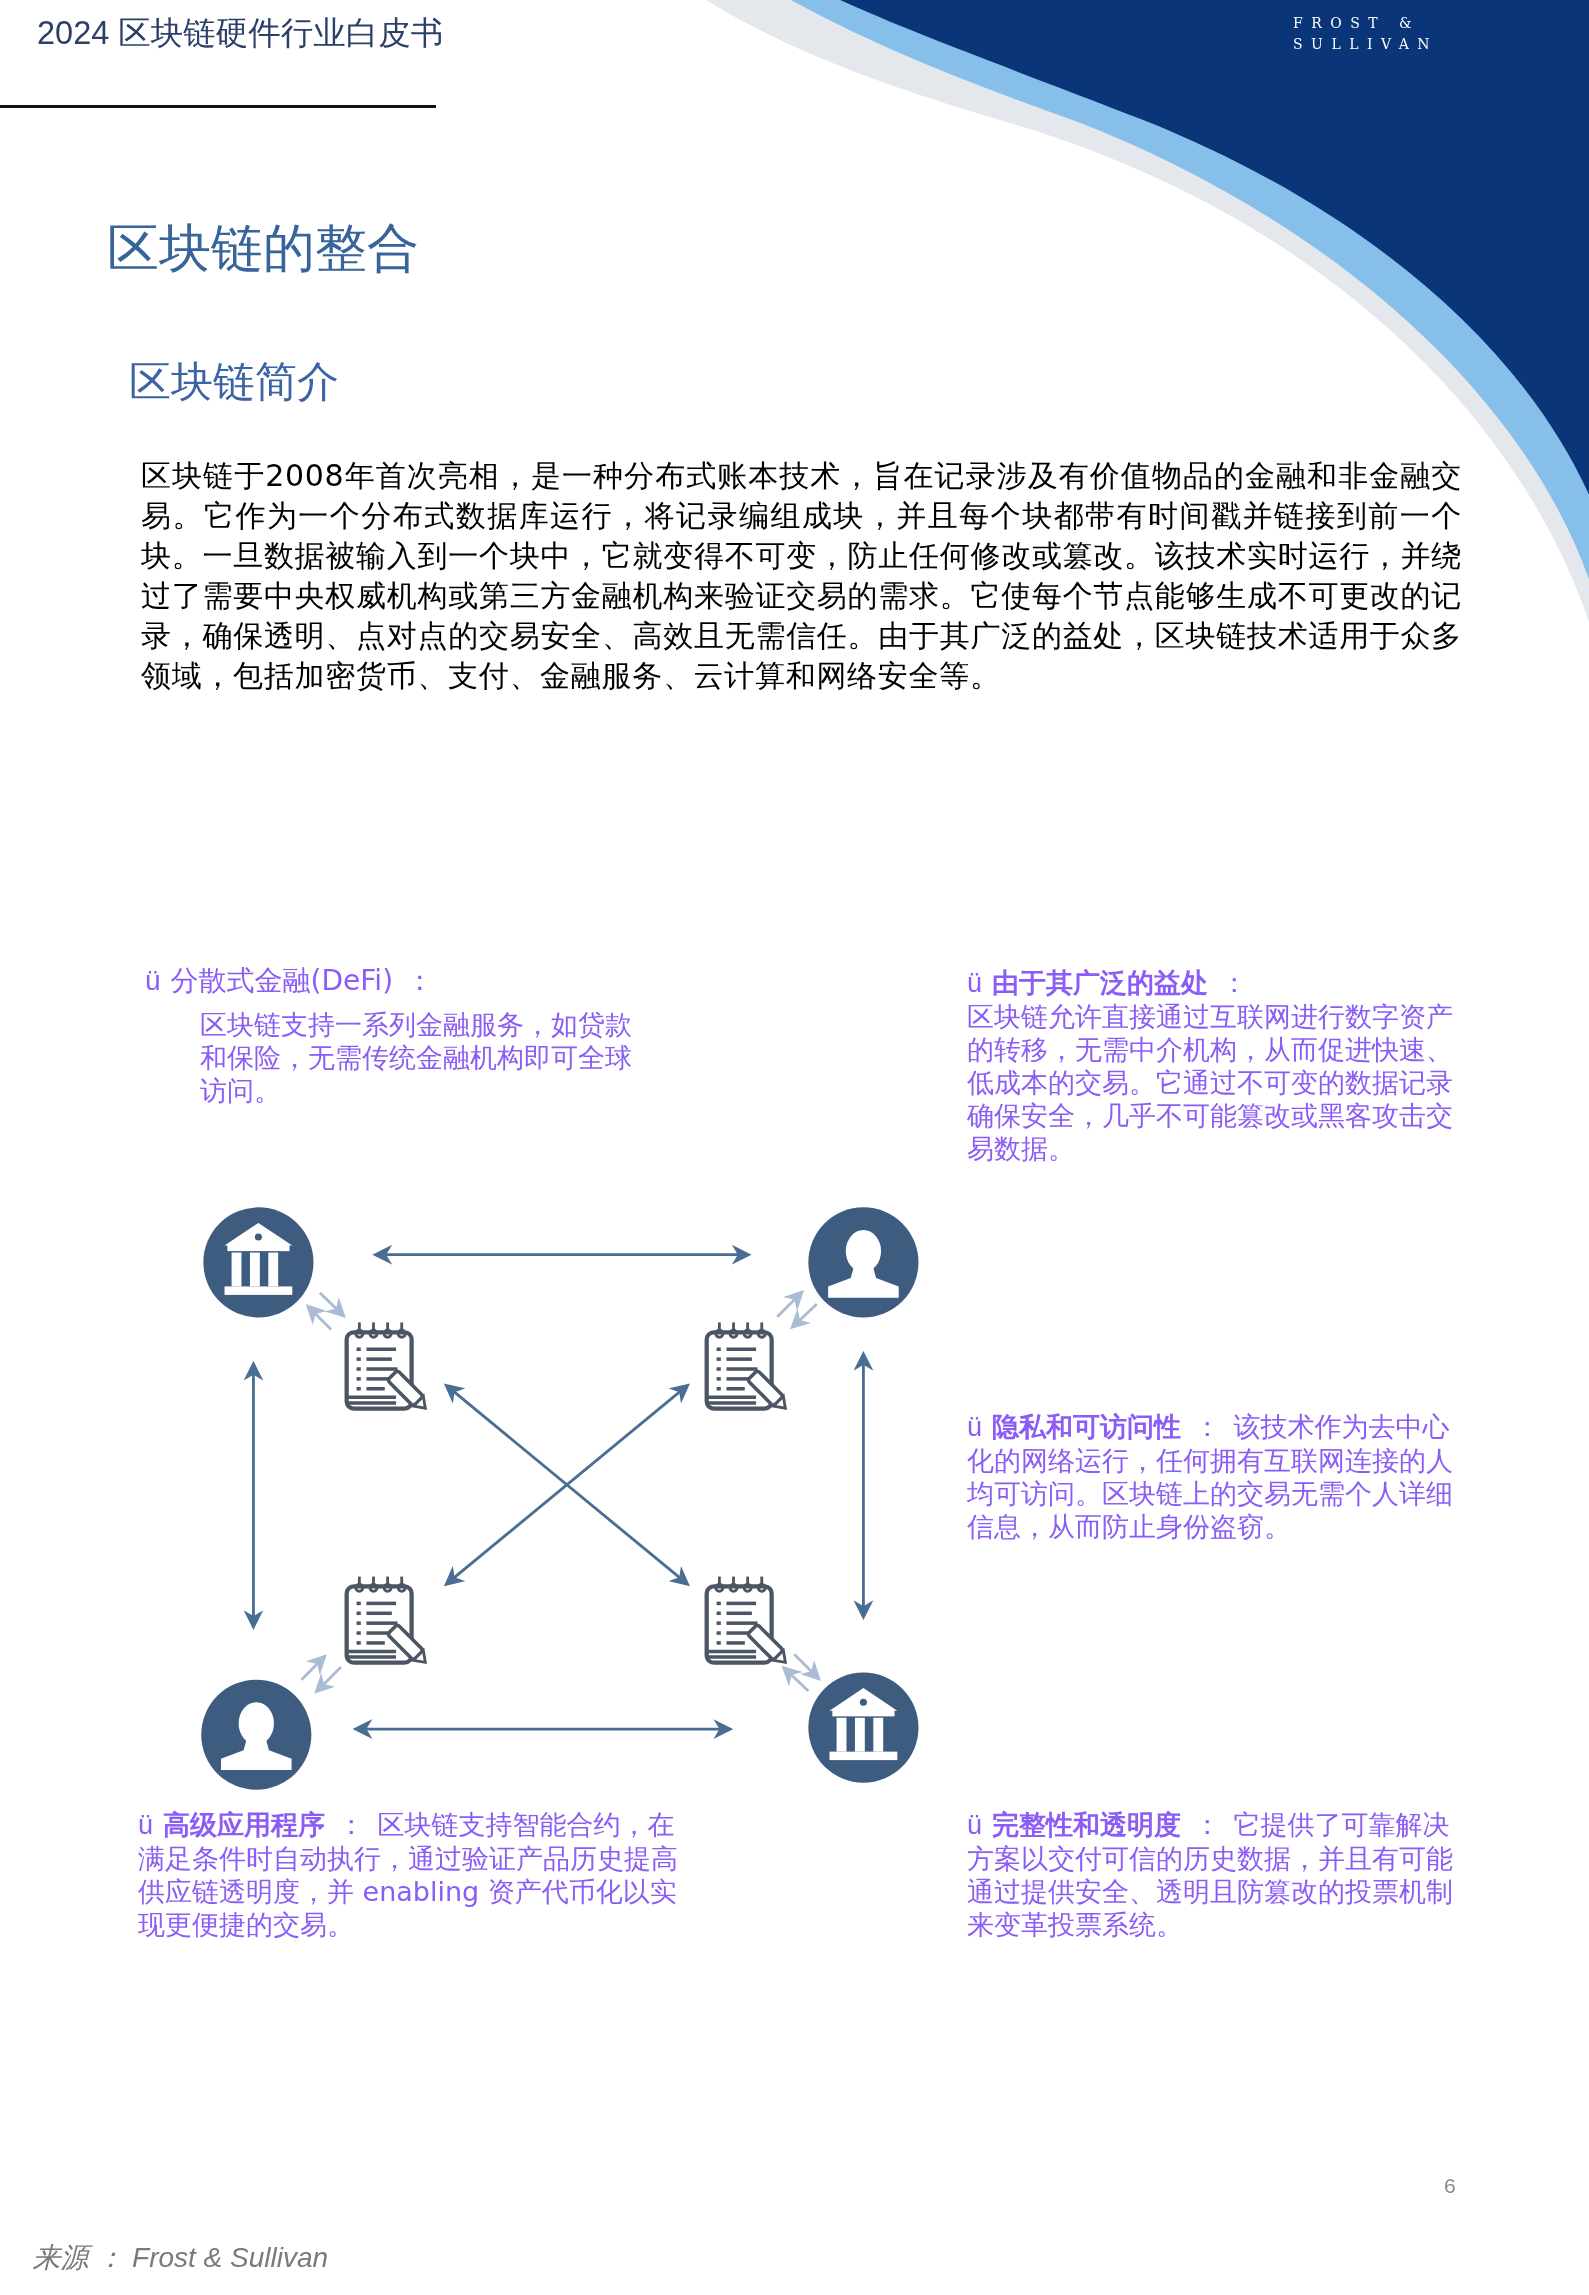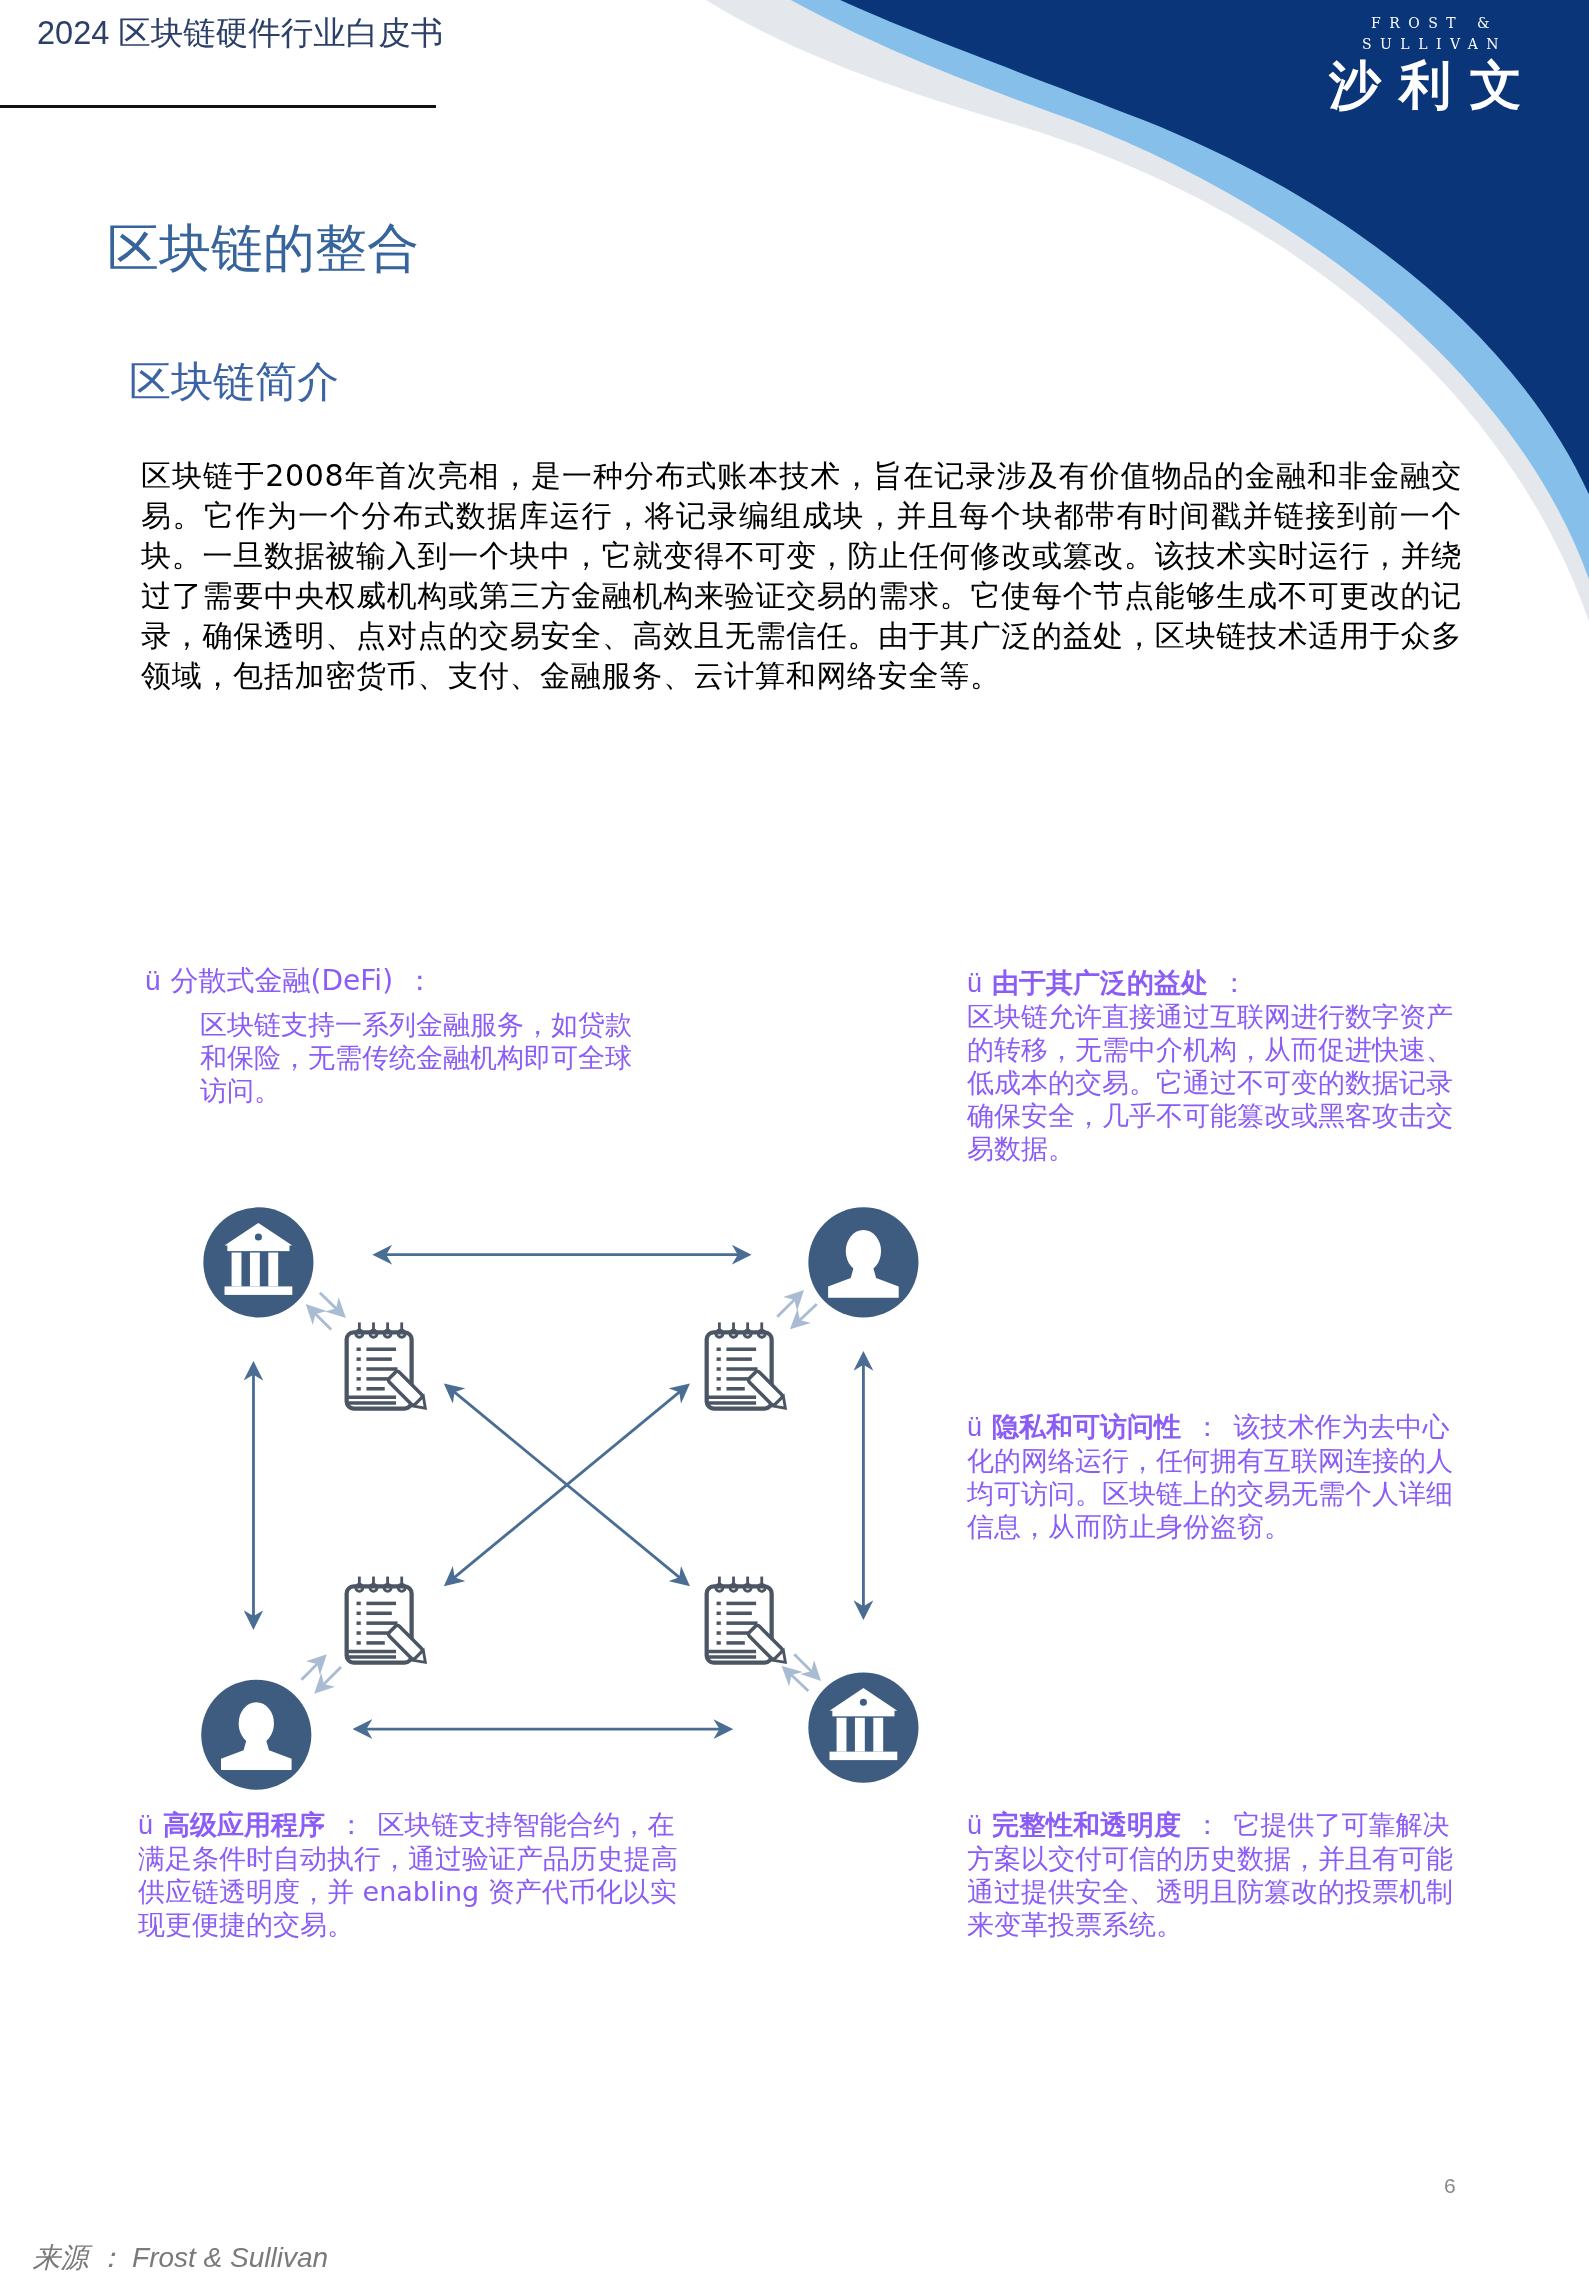--- a/index.html
+++ b/index.html
@@ -15,21 +15,21 @@
     .doc-title {
       left: 37px; top: 12.7px; width: 424px;
       font-family: "Liberation Sans", "DejaVu Sans", sans-serif;
       font-size: 32.5px; line-height: 40px; color: #2b3f68;
     }
     .header-rule { left: 0; top: 105px; width: 436px; height: 2.8px; background: #111; }
 
     .corner-svg { right: 0; top: 0; }
 
     .brand {
-      left: 1293px; top: 12.7px; width: 283px; text-align: center; color: #fff;
+      left: 1293px; top: 12.7px; width: 283px; color: #fff;
     }
     .brand-en {
       font-family: "DejaVu Serif", "Liberation Serif", serif;
       font-size: 14px; letter-spacing: 8.5px; line-height: 21px;
     }
     .brand-cn {
       font-family: "DejaVu Sans", sans-serif; font-weight: bold;
       font-size: 52px; letter-spacing: 18.4px; line-height: 59px; margin-top: 1.4px;
     }
 
@@ -70,21 +70,20 @@
 <body>
 
 <svg class="abs corner-svg" width="883" height="636" viewBox="1000 0 1250 900">
   <path d="M1000 0 L2250 0 L2250 880 C2140 560 1840 300 1450 180 C1280 130 1130 80 1000 0 Z" fill="#e4e7ec"></path>
   <path d="M1120 0 L2250 0 L2250 820 C2150 540 1860 300 1520 170 C1350 110 1230 60 1120 0 Z" fill="#86c0ea"></path>
   <path d="M1190 0 L2250 0 L2250 700 C2150 480 1920 290 1620 170 C1440 100 1300 50 1190 0 Z" fill="#0a3578"></path>
 </svg>
 
 <div class="abs brand">
   <div class="brand-en">FROST &amp; SULLIVAN</div>
-  <div class="brand-cn">沙利文</div>
 </div>
 
 <div class="abs doc-title">2024 区块链硬件行业白皮书</div>
 <div class="abs header-rule"></div>
 
 <h1 class="abs page-title" style="margin:0">区块链的整合</h1>
 <h2 class="abs section-title" style="margin:0">区块链简介</h2>
 
 <p class="abs intro" style="margin:0">区块链于2008年首次亮相，是一种分布式账本技术，旨在记录涉及有价值物品的金融和非金融交易。它作为一个分布式数据库运行，将记录编组成块，并且每个块都带有时间戳并链接到前一个块。一旦数据被输入到一个块中，它就变得不可变，防止任何修改或篡改。该技术实时运行，并绕过了需要中央权威机构或第三方金融机构来验证交易的需求。它使每个节点能够生成不可更改的记录，确保透明、点对点的交易安全、高效且无需信任。由于其广泛的益处，区块链技术适用于众多领域，包括加密货币、支付、金融服务、云计算和网络安全等。</p>
 

